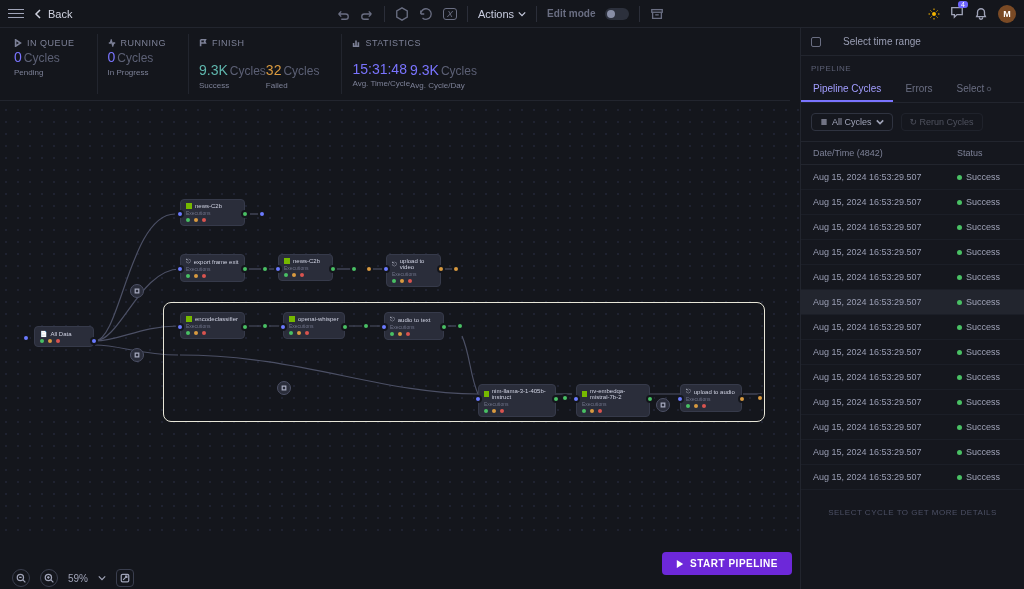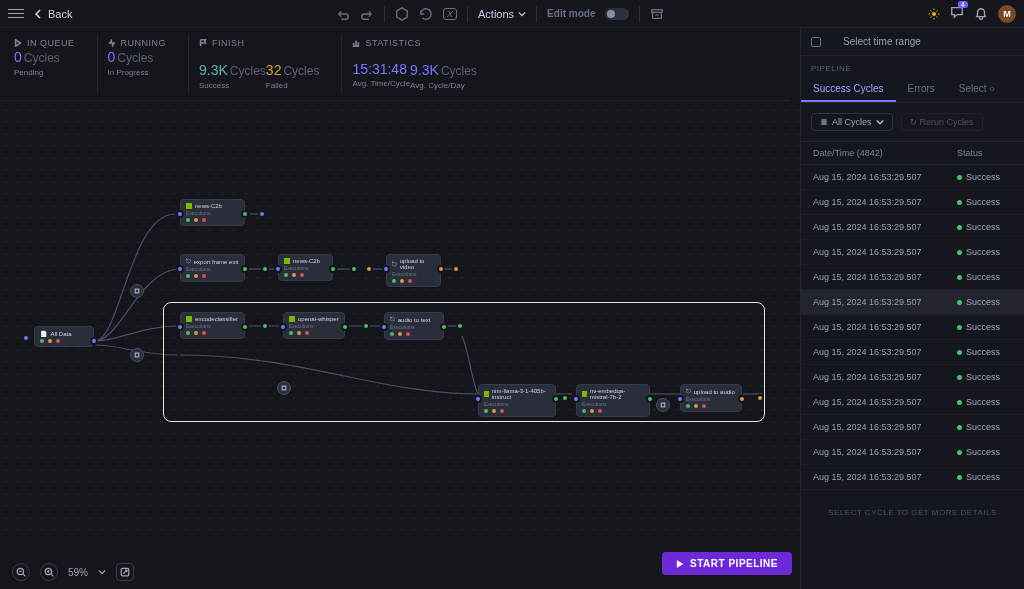--- a/index.html
+++ b/index.html
@@ -56,21 +56,21 @@
   .port.green{ background:#49c064;}
   .port.yellow{ background:#d99a3f;}
   .edge{ position:absolute; stroke:#4c5065; stroke-width:1.2; fill:none;}
   .edge-node{ position:absolute; width:14px;height:14px;border-radius:50%;background:#2a2d3a;border:1px solid #4c5065; display:flex;align-items:center;justify-content:center;}
   .edge-node svg{width:6px;height:6px;stroke:#a5a9be;fill:none;stroke-width:2;}
   .small-port{ position:absolute; width:8px;height:8px;border-radius:50%;background:#6b7bff;border:2px solid #14161c;}
 
   .selbox{ position:absolute; border:1.5px solid #e8e6d8; border-radius:8px; background:transparent;}
 
   
-  .bl-controls{ position:absolute; left:12px; bottom:8px; display:flex; align-items:center; gap:10px;margin-top:24px; }
+  .bl-controls{ position:absolute; left:12px; bottom:2px; display:flex; align-items:center; gap:10px;margin-top:24px; }
   .circ-btn{ width:18px;height:18px;border:1px solid #3a3e4e;border-radius:50%;display:flex;align-items:center;justify-content:center;cursor:pointer;}
   .circ-btn svg{width:10px;height:10px;stroke:#a0a4b8;fill:none;stroke-width:2;}
   .zoom-val{ font-size:10px; color:#a0a4b8;}
   .sq-btn{ width:18px;height:18px;border:1px solid #3a3e4e;border-radius:4px;display:flex;align-items:center;justify-content:center;cursor:pointer;}
   .sq-btn svg{width:10px;height:10px;stroke:#a0a4b8;fill:none;stroke-width:2;}
 
   
   .start-btn{ position:absolute; right:232px; bottom:14px; background:#6d28d9; color:#fff; font-size:10px; font-weight:600; letter-spacing:.5px; padding:6px 14px; border-radius:4px; display:flex; align-items:center; gap:6px; cursor:pointer;}
   .start-btn svg{width:8px;height:8px;fill:#fff;}
 
@@ -482,21 +482,21 @@
   <span>START PIPELINE</span>
 </div>
 
 <div class="right-panel">
   <div class="time-range">
     <div class="box"></div>
     <span>Select time range</span>
   </div>
   <div class="pipe-label">PIPELINE</div>
   <div class="tabs">
-    <div class="tab active">Success Cycles</div>
+    <div class="tab active">Pipeline Cycles</div>
     <div class="tab">Errors</div>
     <div class="tab debug"><span>Select</span><svg viewBox="0 0 10 10">
           <circle cx="5" cy="5" r="3"></circle>
         </svg></div>
   </div>
   <div class="filters">
     <div class="filter-btn">
       <svg viewBox="0 0 12 12">
           <line x1="2" y1="3" x2="10" y2="3"></line>
           <line x1="2" y1="6" x2="10" y2="6"></line>

